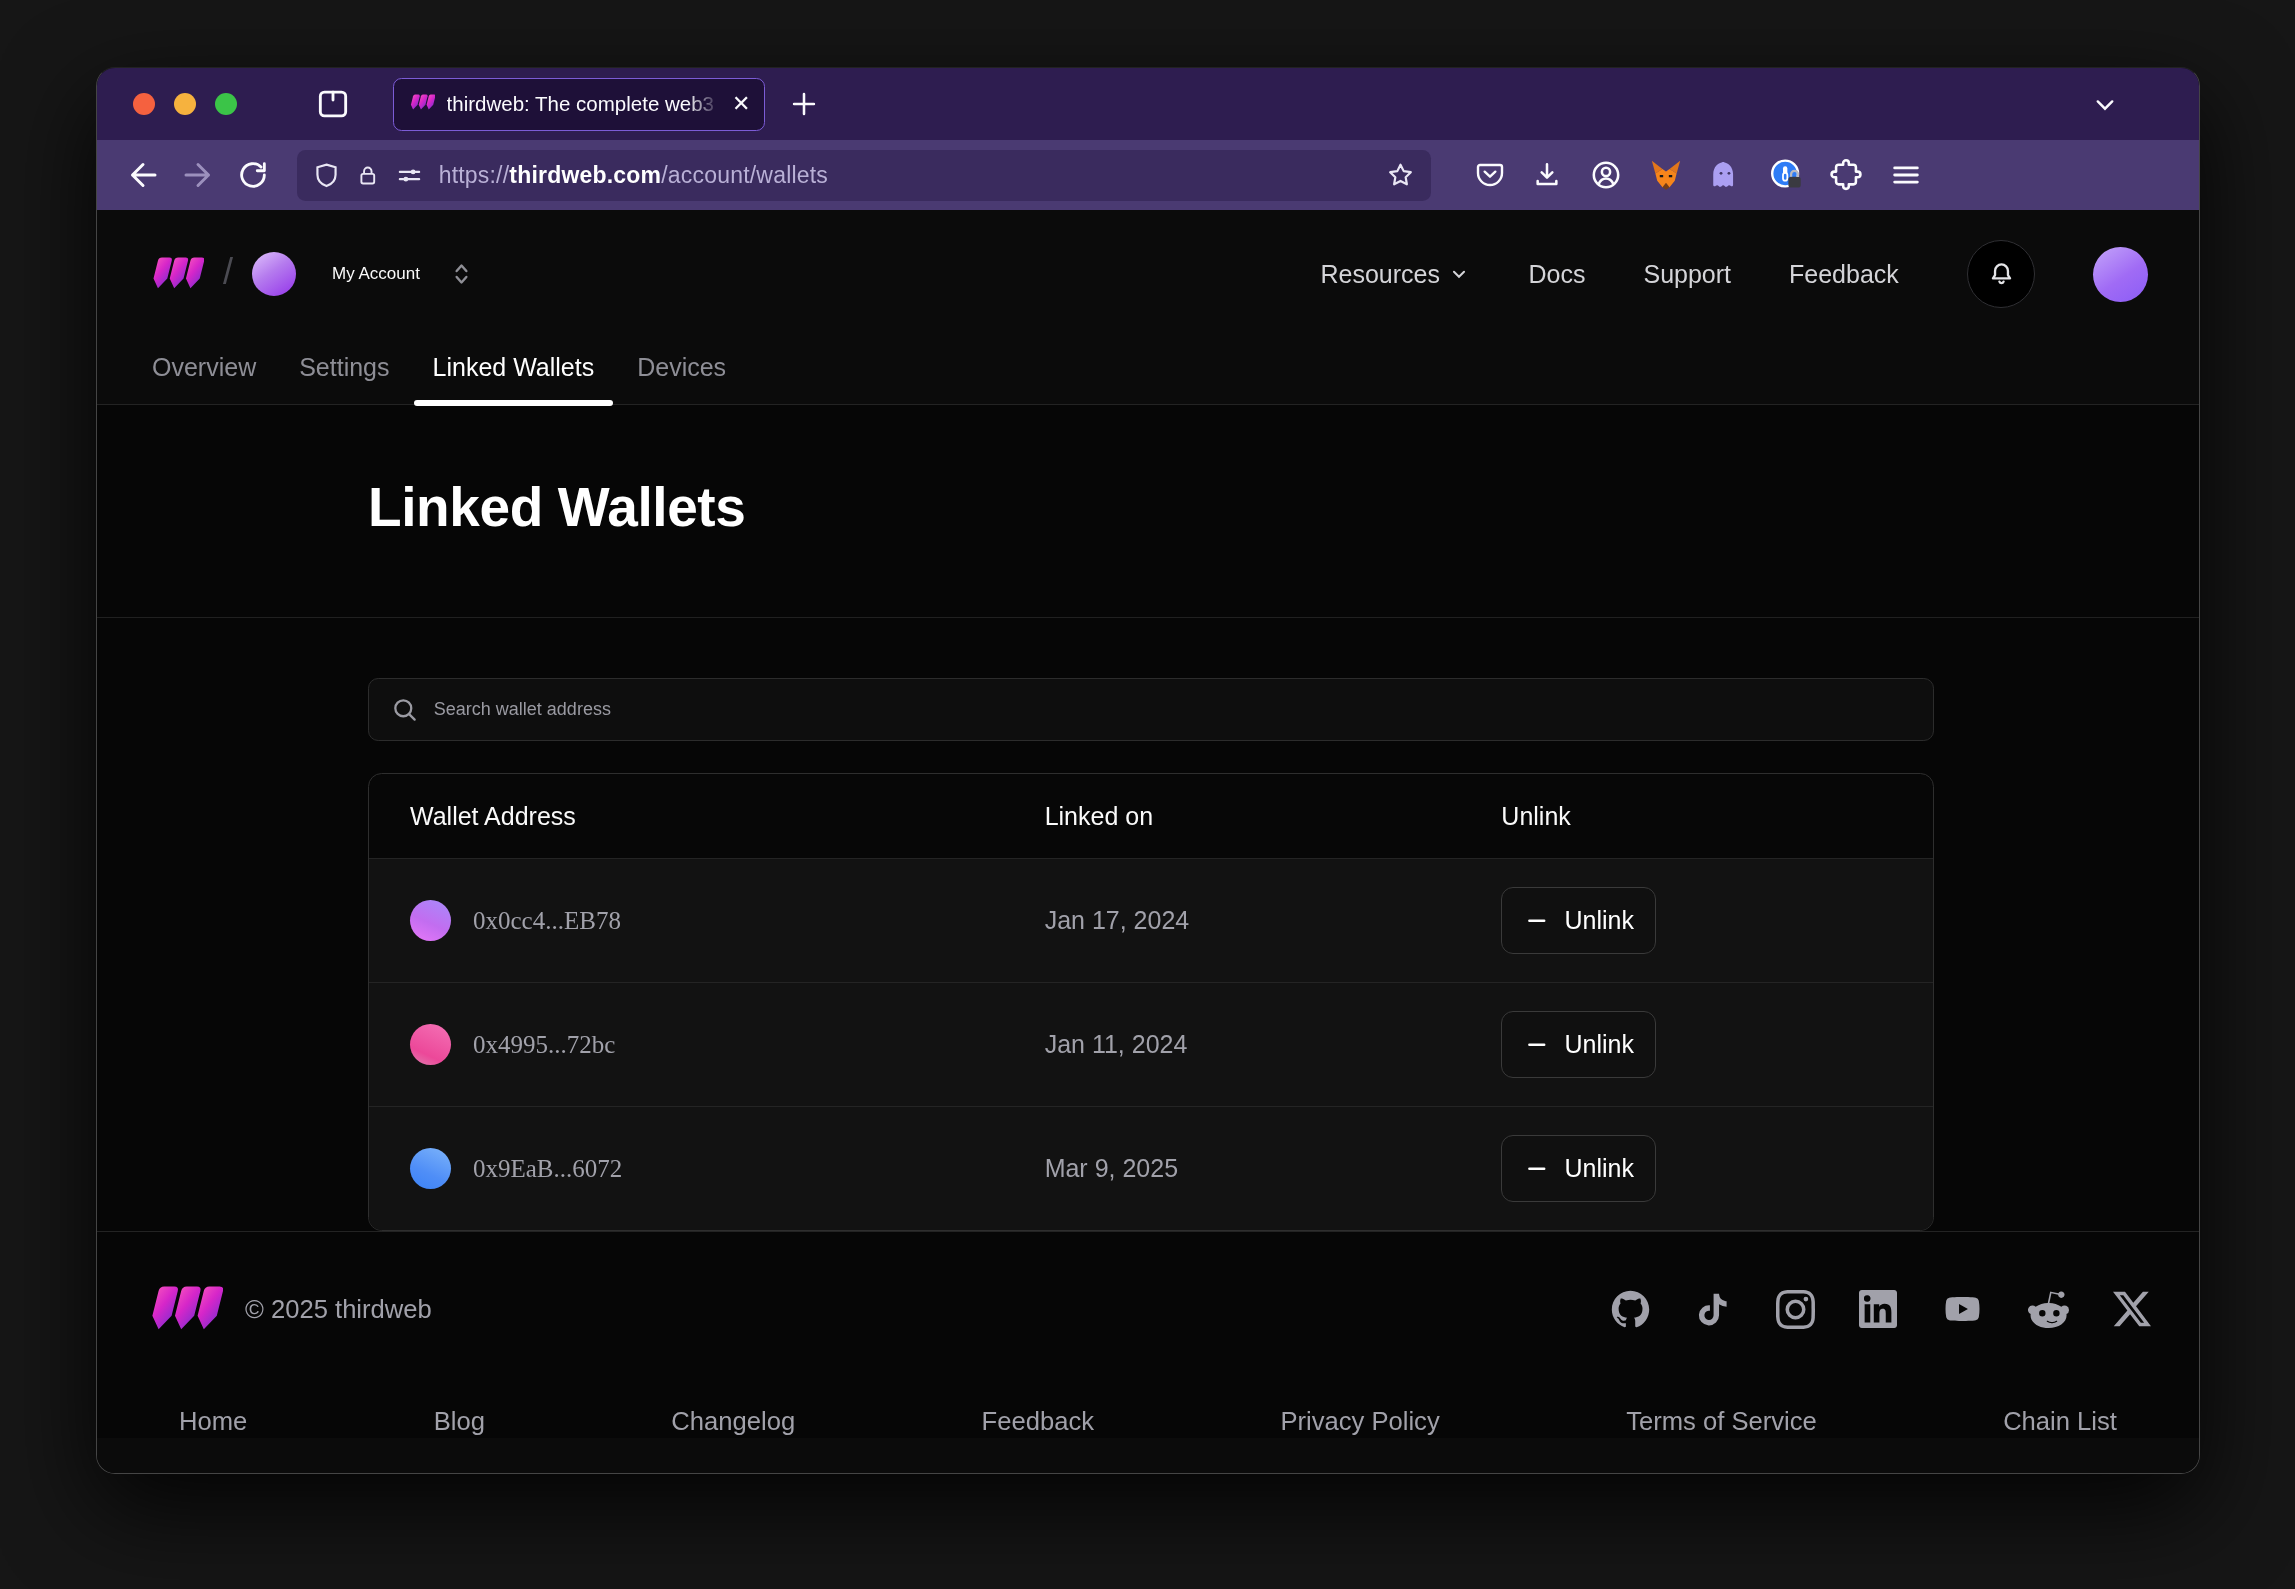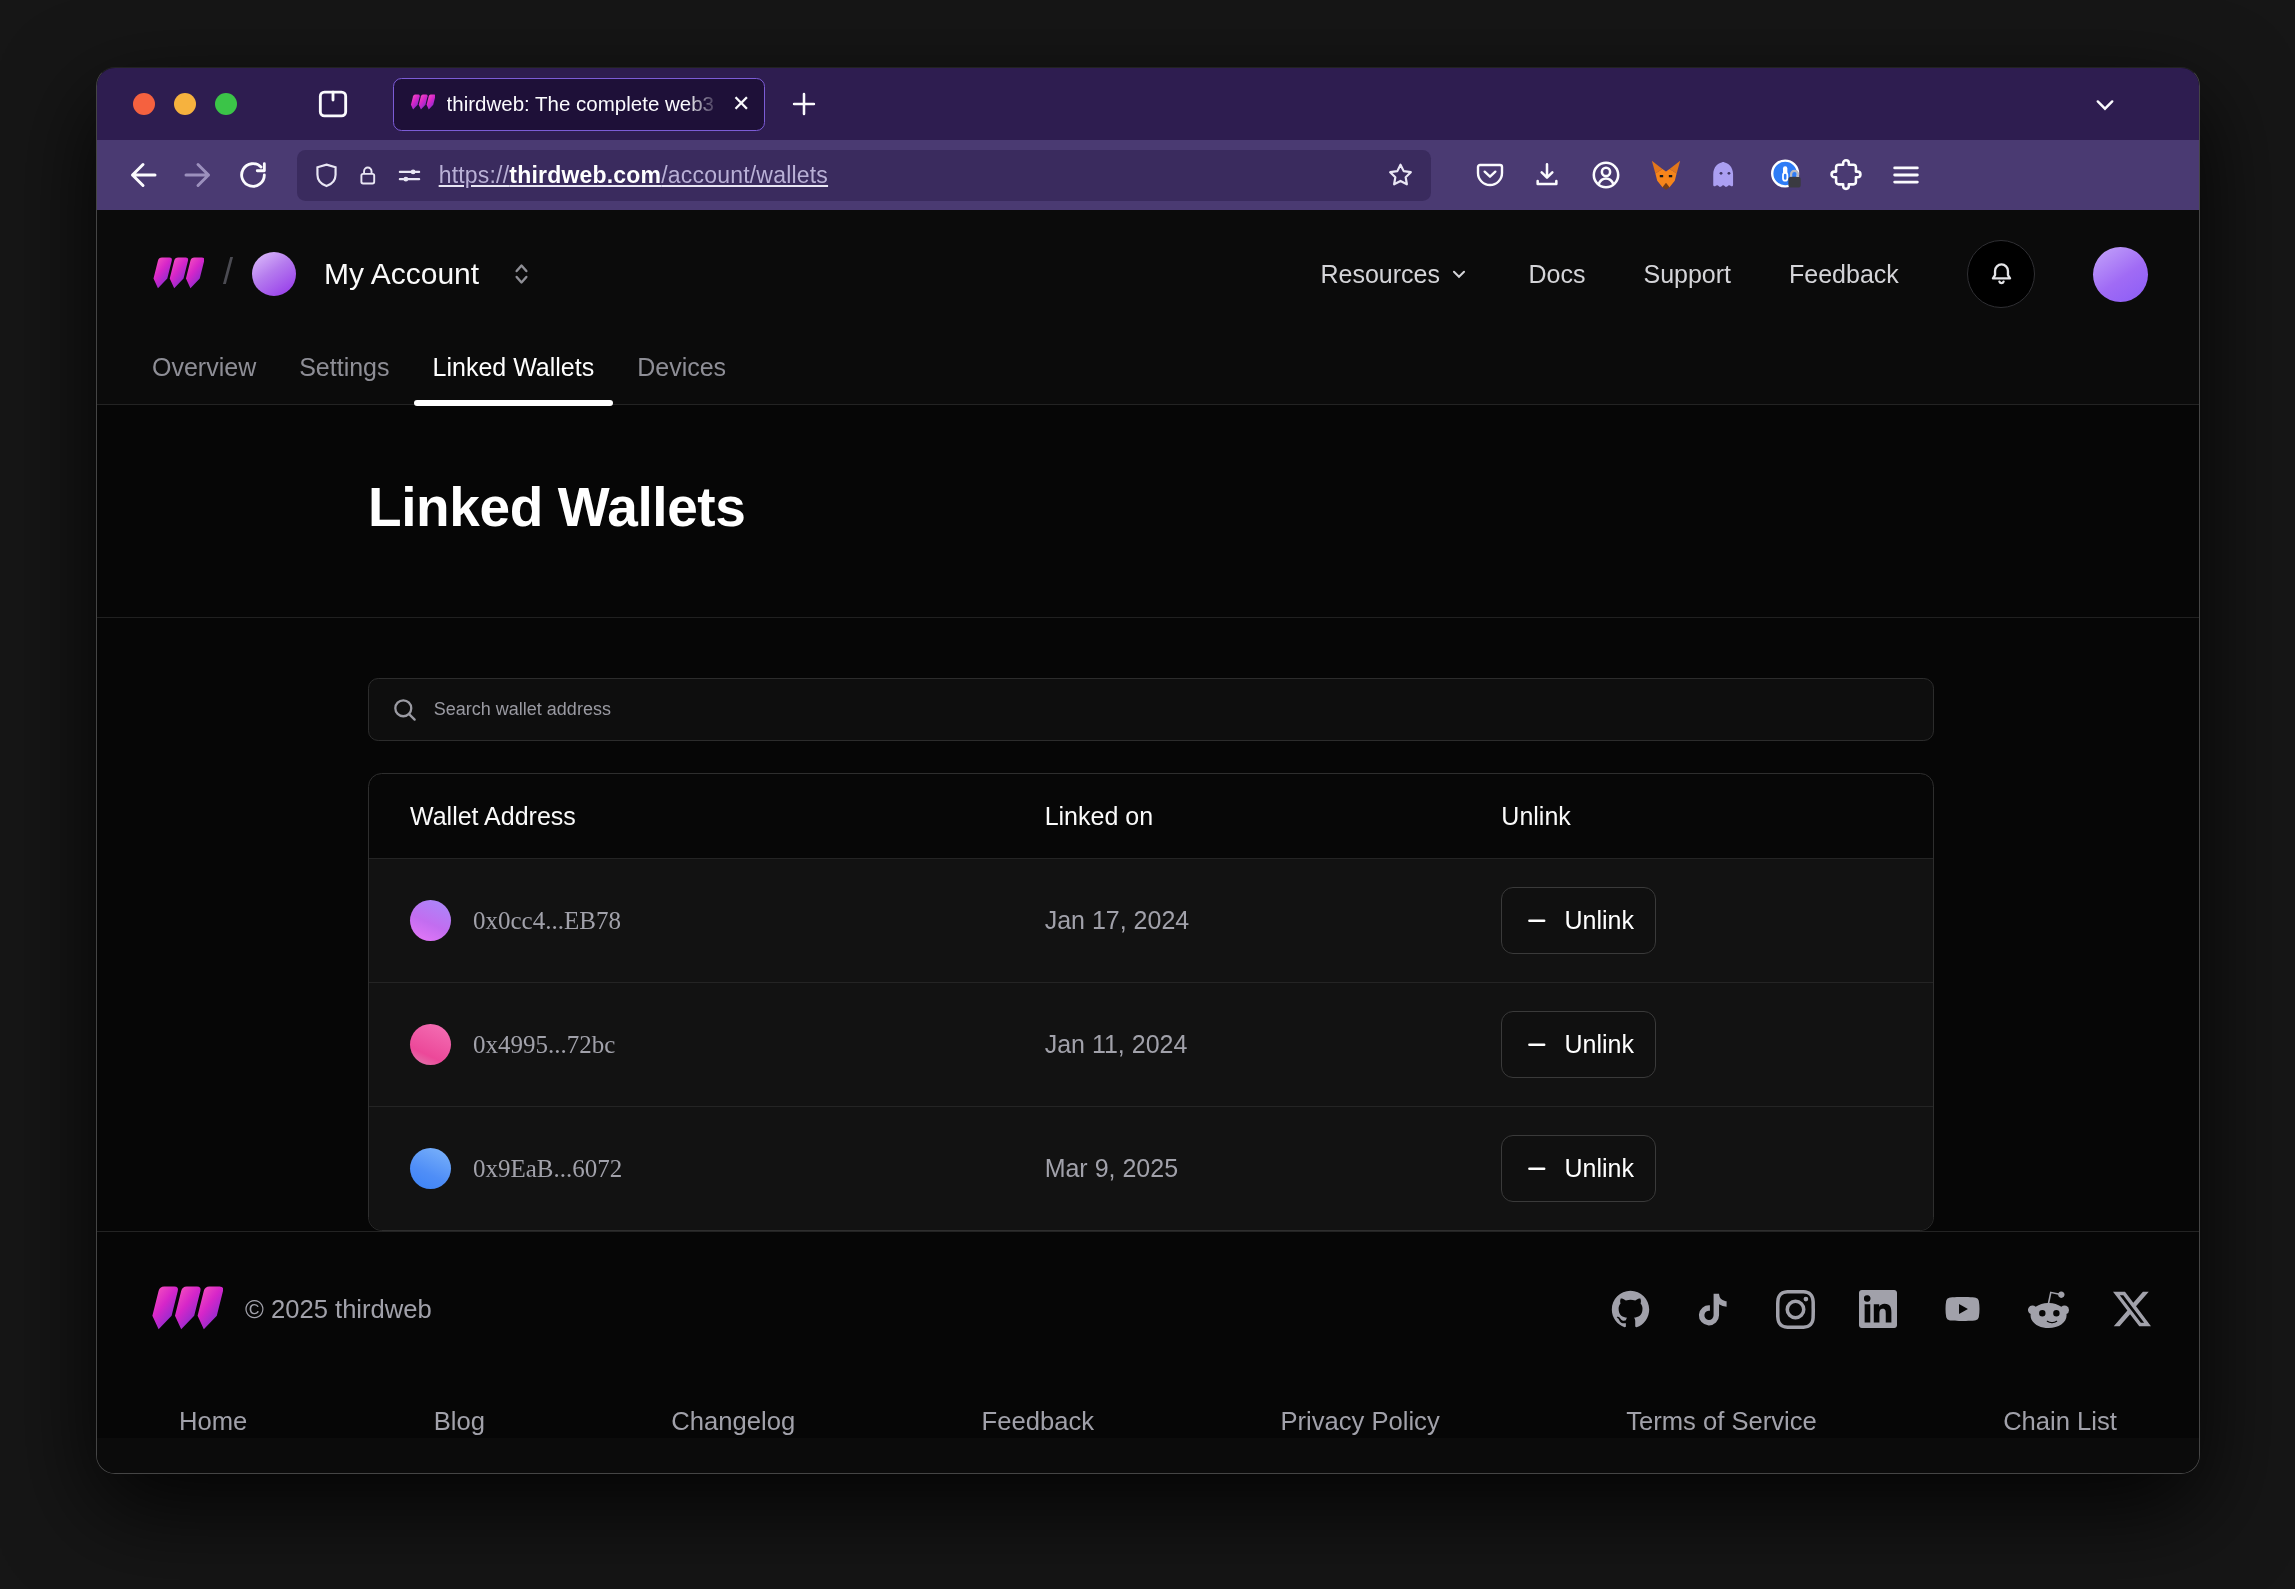--- a/index.html
+++ b/index.html
@@ -25,30 +25,30 @@
     -webkit-mask-image:linear-gradient(90deg,#000 88%,transparent);mask-image:linear-gradient(90deg,#000 88%,transparent);}
   .tab-close{color:#fbfbfe;font-size:22px;line-height:1;}
   .newtab{margin-left:22px;color:#fbfbfe;}
   .alltabs{position:absolute;right:78px;top:22px;color:#fbfbfe;}
   
   .navbar{height:70px;background:var(--toolbar);display:flex;align-items:center;padding:0 22px;gap:6.8px;}
   .navbtn{width:48px;height:48px;display:flex;align-items:center;justify-content:center;color:#fbfbfe;}
   .navbtn.dim{color:#9c90bd;}
   .urlfield{height:51px;background:var(--urlfield);border-radius:8.5px;flex:0 0 1134px;margin-left:13.6px;
     display:flex;align-items:center;padding:0 15.3px;gap:13.6px;color:#e9e6f4;}
-  .urltext{font-size:23px;letter-spacing:0.2px;white-space:nowrap;flex:1;text-decoration:underline;}
+  .urltext{font-size:23px;letter-spacing:0.2px;white-space:nowrap;flex:1;}
   .urltext .dim{color:#b9b0d6;} .urltext .dom{color:#ffffff;font-weight:700;}
   .icons-right{display:flex;align-items:center;gap:25.6px;margin-left:36px;color:#fbfbfe;}
   
   .page{height:1265px;background:var(--pagebg);position:relative;color:var(--txt);}
   .site-header{height:128px;display:flex;align-items:center;padding:0 51px;}
   .brandrow{display:flex;align-items:center;gap:19px;}
   .slash{color:#4b4b52;font-size:36px;font-weight:300;transform:translateY(-1.7px);}
   .avatar{border-radius:50%;}
-  .acct-label{font-size:30px;color:#fafafa;margin-left:9px;}
+  .acct-label{font-size:17px;color:#fafafa;margin-left:17px;}
   .updown{color:#8f8f96;margin-left:8.5px;}
   .hdr-right{margin-left:auto;display:flex;align-items:center;gap:58px;}
   .hdr-link{font-size:25px;color:var(--navtxt);display:flex;align-items:center;gap:8.5px;}
   .bellbtn{width:68px;height:68px;border-radius:50%;border:1.7px solid #2f2f33;background:#000;
     display:flex;align-items:center;justify-content:center;color:#e4e4e7;margin-left:10.2px;}
   
   .acct-tabs{display:flex;gap:5px;padding:0 36px;border-bottom:1.7px solid #232323;height:67px;align-items:flex-end;}
   .acct-tab{font-size:25px;color:#8e8e96;padding:0 19px 22px;position:relative;}
   .acct-tab.active{color:#ffffff;}
   .acct-tab.active::after{content:"";position:absolute;left:0;right:0;bottom:-1.7px;height:6px;background:#fff;border-radius:3.4px;}

